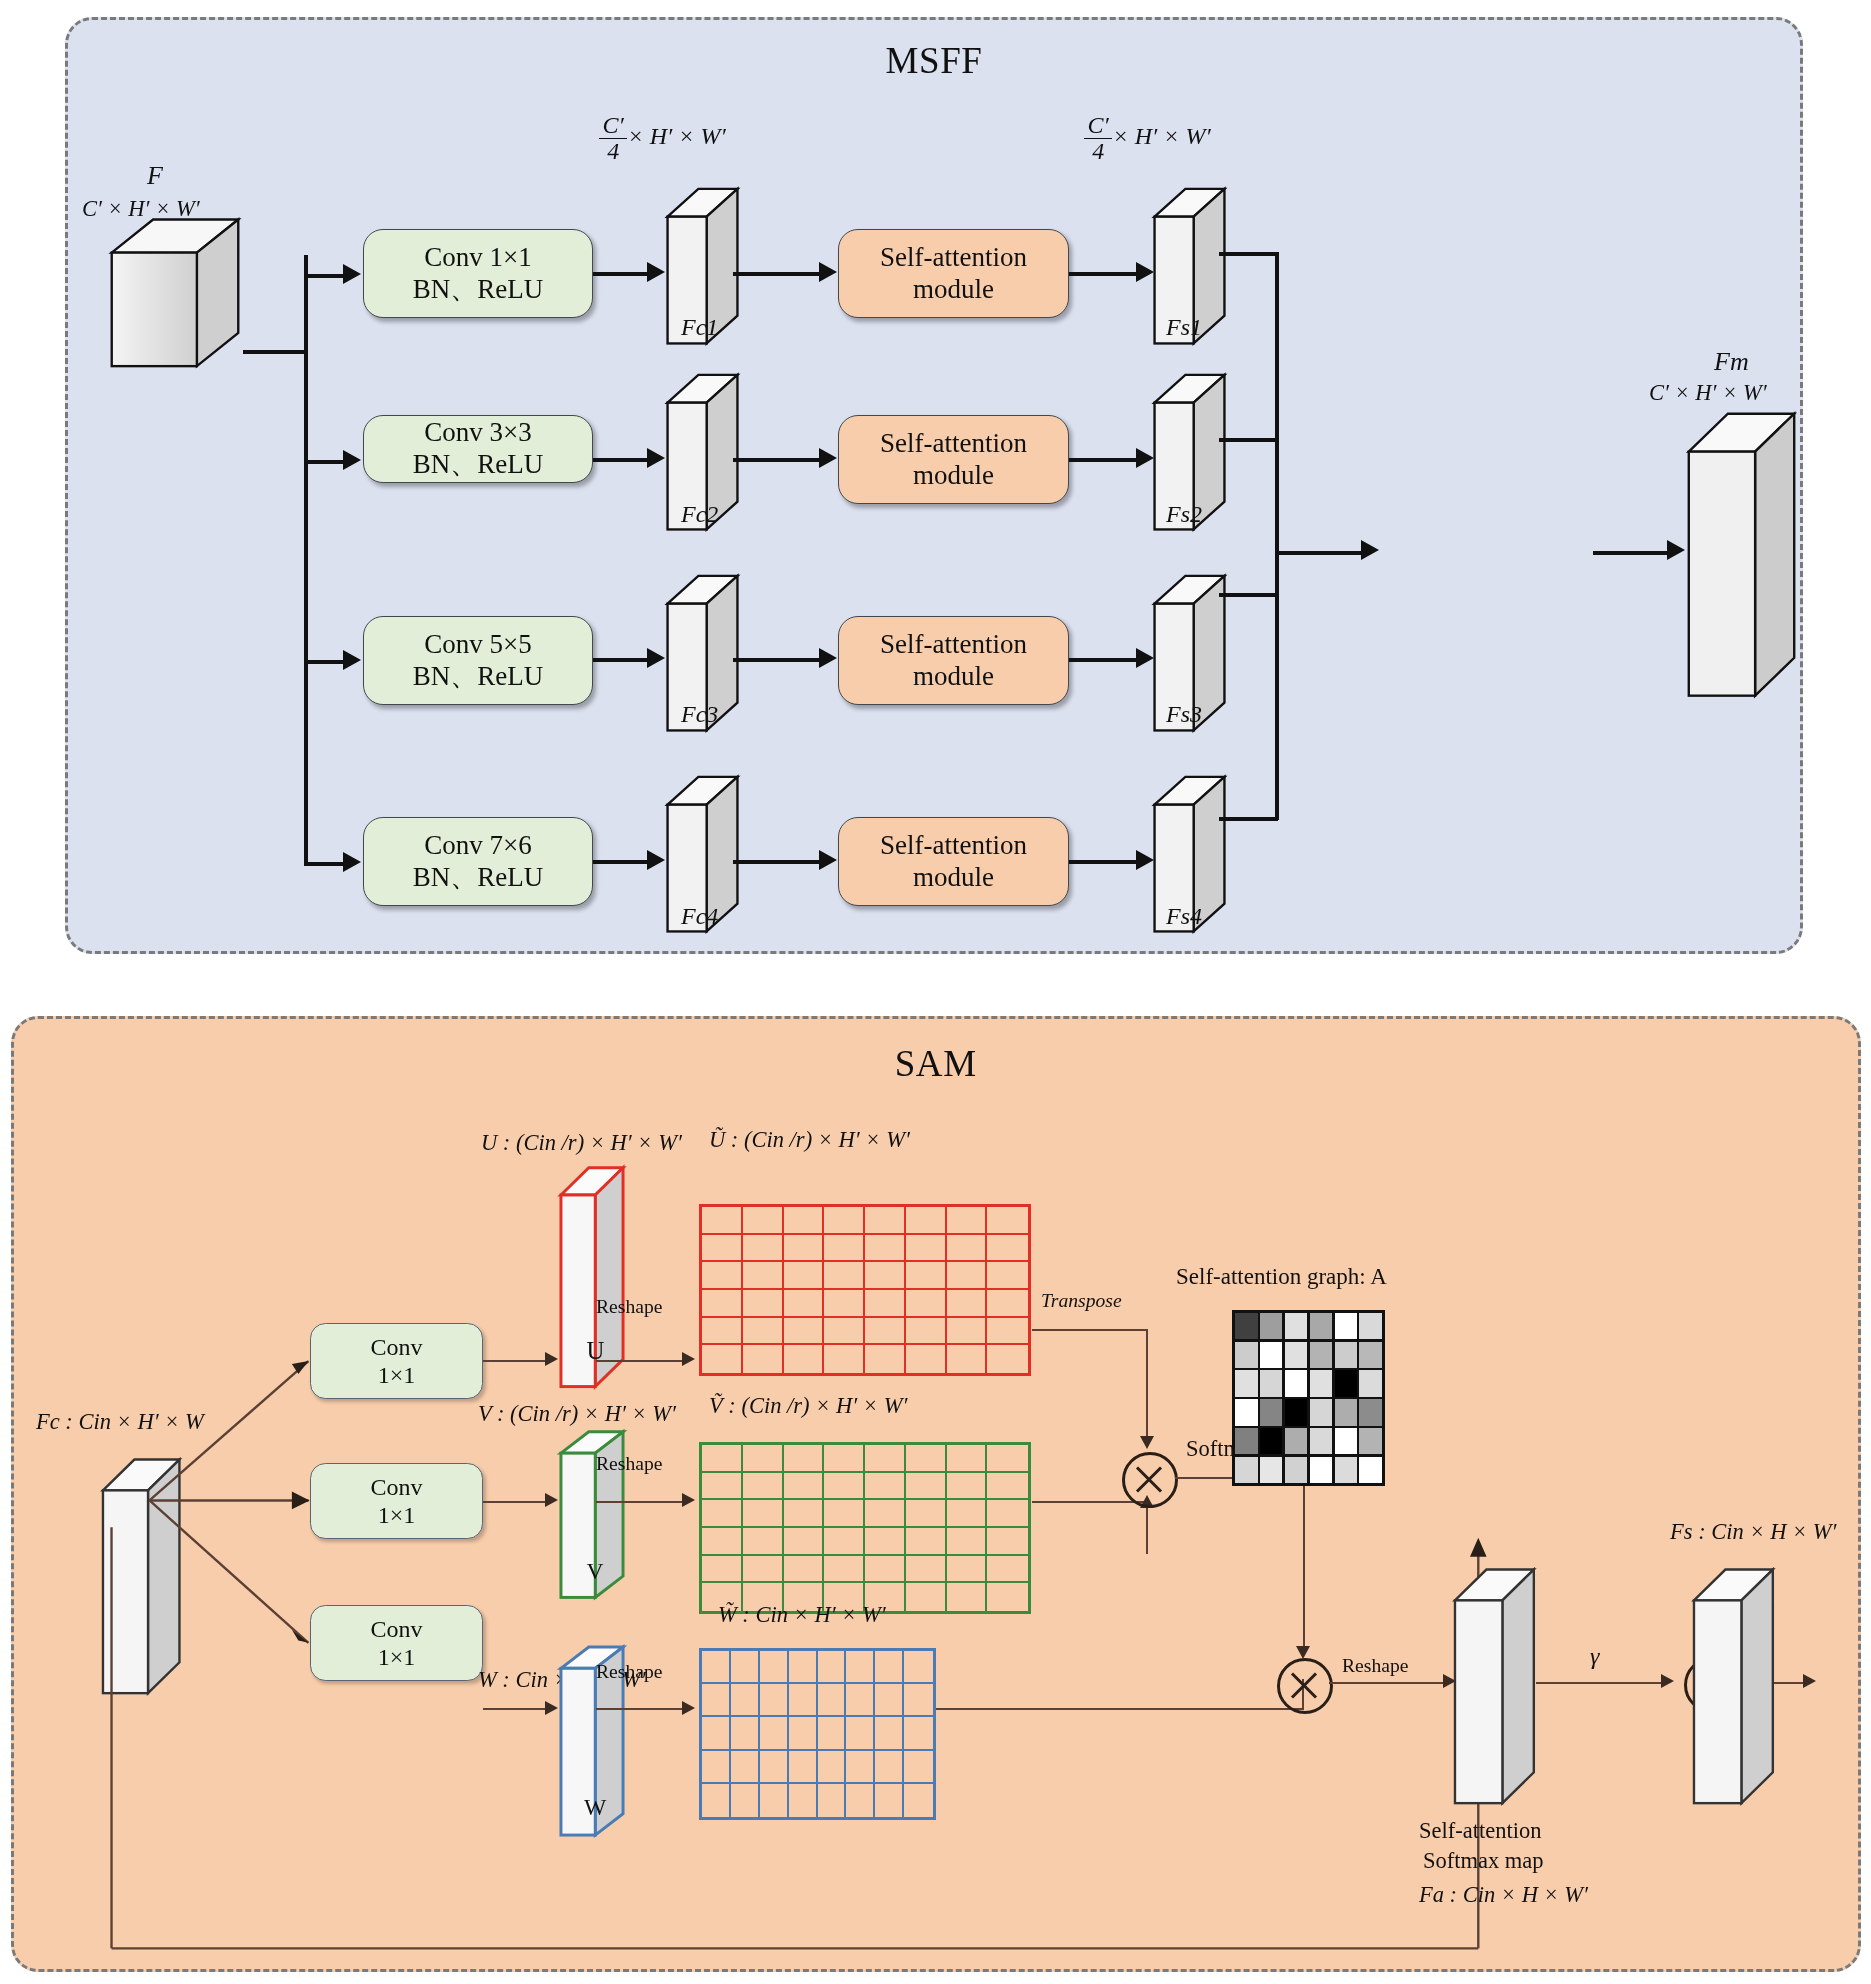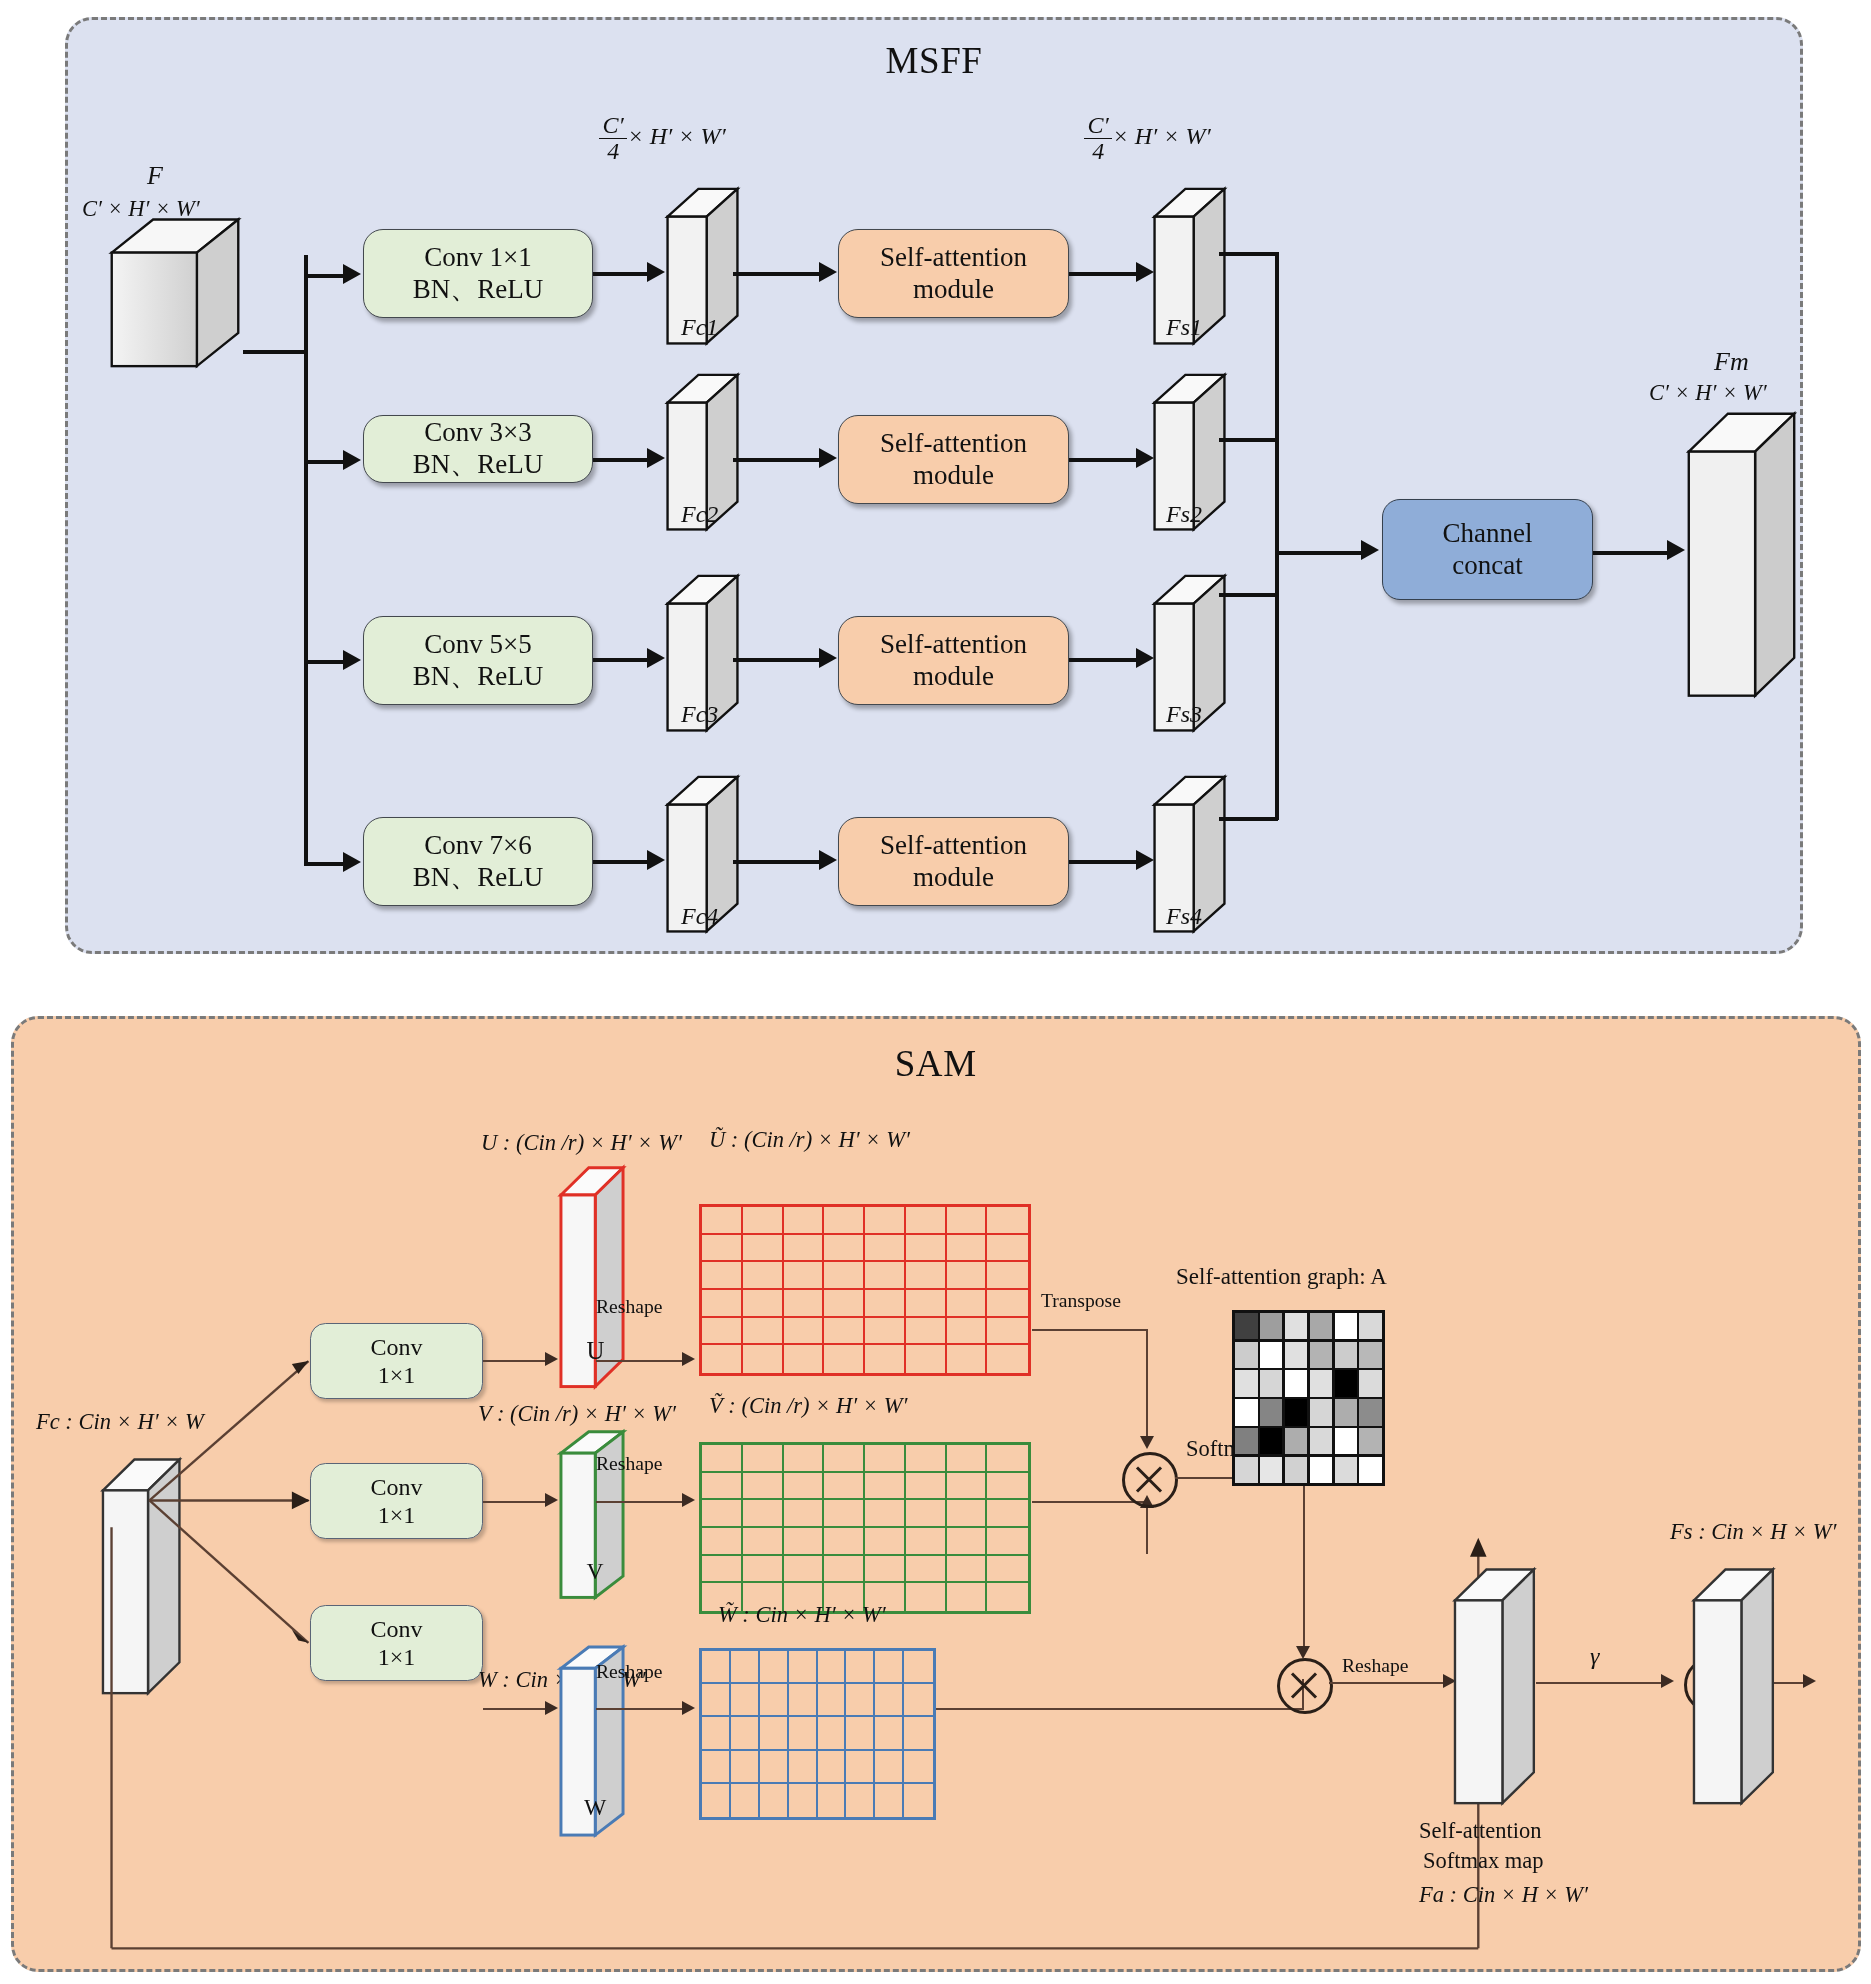--- a/index.html
+++ b/index.html
@@ -232,24 +232,20 @@
   </div>
 
   <div class="hline" style="left:1219px;top:252px;width:59px;"></div>
   <div class="hline" style="left:1219px;top:438px;width:59px;"></div>
   <div class="hline" style="left:1219px;top:593px;width:59px;"></div>
   <div class="hline" style="left:1219px;top:817px;width:59px;"></div>
   <div class="vline" style="left:1275px;top:252px;height:568px;"></div>
   <div class="hline" style="left:1275px;top:551px;width:89px;"></div>
   <div class="arrow r" style="left:1361px;top:540px;"></div>
 
-  <div class="box concat" style="left:1382px;top:499px;width:211px;height:101px;">
-    <span>Channel</span>
-    <span>concat</span>
-  </div>
 
   <div class="hline" style="left:1593px;top:551px;width:77px;"></div>
   <div class="arrow r" style="left:1667px;top:540px;"></div>
 
   <div class="lbl big" style="left:1714px;top:347px;">Fm</div>
   <div class="lbl mid" style="left:1649px;top:380px;">C′ × H′ × W′</div>
   <div class="slab" style="left:1685px;top:409px;">
     <svg width="113" height="308" viewBox="0 0 190 520">
       <polygon points="6,72 72,8 184,8 118,72" fill="#f9f9f9" stroke="#111" stroke-width="4"></polygon>
       <polygon points="118,72 184,8 184,420 118,484" fill="#cccccc" stroke="#111" stroke-width="4"></polygon>
@@ -359,21 +355,21 @@
       <div style="border-right: 2.4px solid rgb(224, 48, 38); border-bottom: none;"></div>
       <div style="border-right: 2.4px solid rgb(224, 48, 38); border-bottom: none;"></div>
       <div style="border-right: 2.4px solid rgb(224, 48, 38); border-bottom: none;"></div>
       <div style="border-right: 2.4px solid rgb(224, 48, 38); border-bottom: none;"></div>
       <div style="border-right: 2.4px solid rgb(224, 48, 38); border-bottom: none;"></div>
       <div style="border-right: 2.4px solid rgb(224, 48, 38); border-bottom: none;"></div>
       <div style="border-right: 2.4px solid rgb(224, 48, 38); border-bottom: none;"></div>
       <div style="border-right: none; border-bottom: none;"></div>
     </div>
 
-  <div class="lbl plain small" style="left:1041px;top:1290px;">Transpose</div>
+  <div class="lbl plain small" style="left:1041px;top:1290px;font-style:italic;">Transpose</div>
   <div class="hline thin" style="left:1032px;top:1329px;width:116px;"></div>
   <div class="vline thin" style="left:1146px;top:1329px;height:110px;"></div>
   <div class="arrow d thin" style="left:1140px;top:1436px;"></div>
 
   <div class="lbl mid" style="left:478px;top:1401px;">V : (Cin /r) × H′ × W′</div>
   <div class="hline thin" style="left:483px;top:1501px;width:64px;"></div>
   <div class="arrow r thin" style="left:545px;top:1493px;"></div>
   <div class="slab" style="left:558px;top:1428px;">
     <svg width="68" height="178" viewBox="0 0 115 300">
       <polygon points="5,42 52,6 110,6 63,42" fill="#fbfbfb" stroke="#3a8c3c" stroke-width="5"></polygon>

